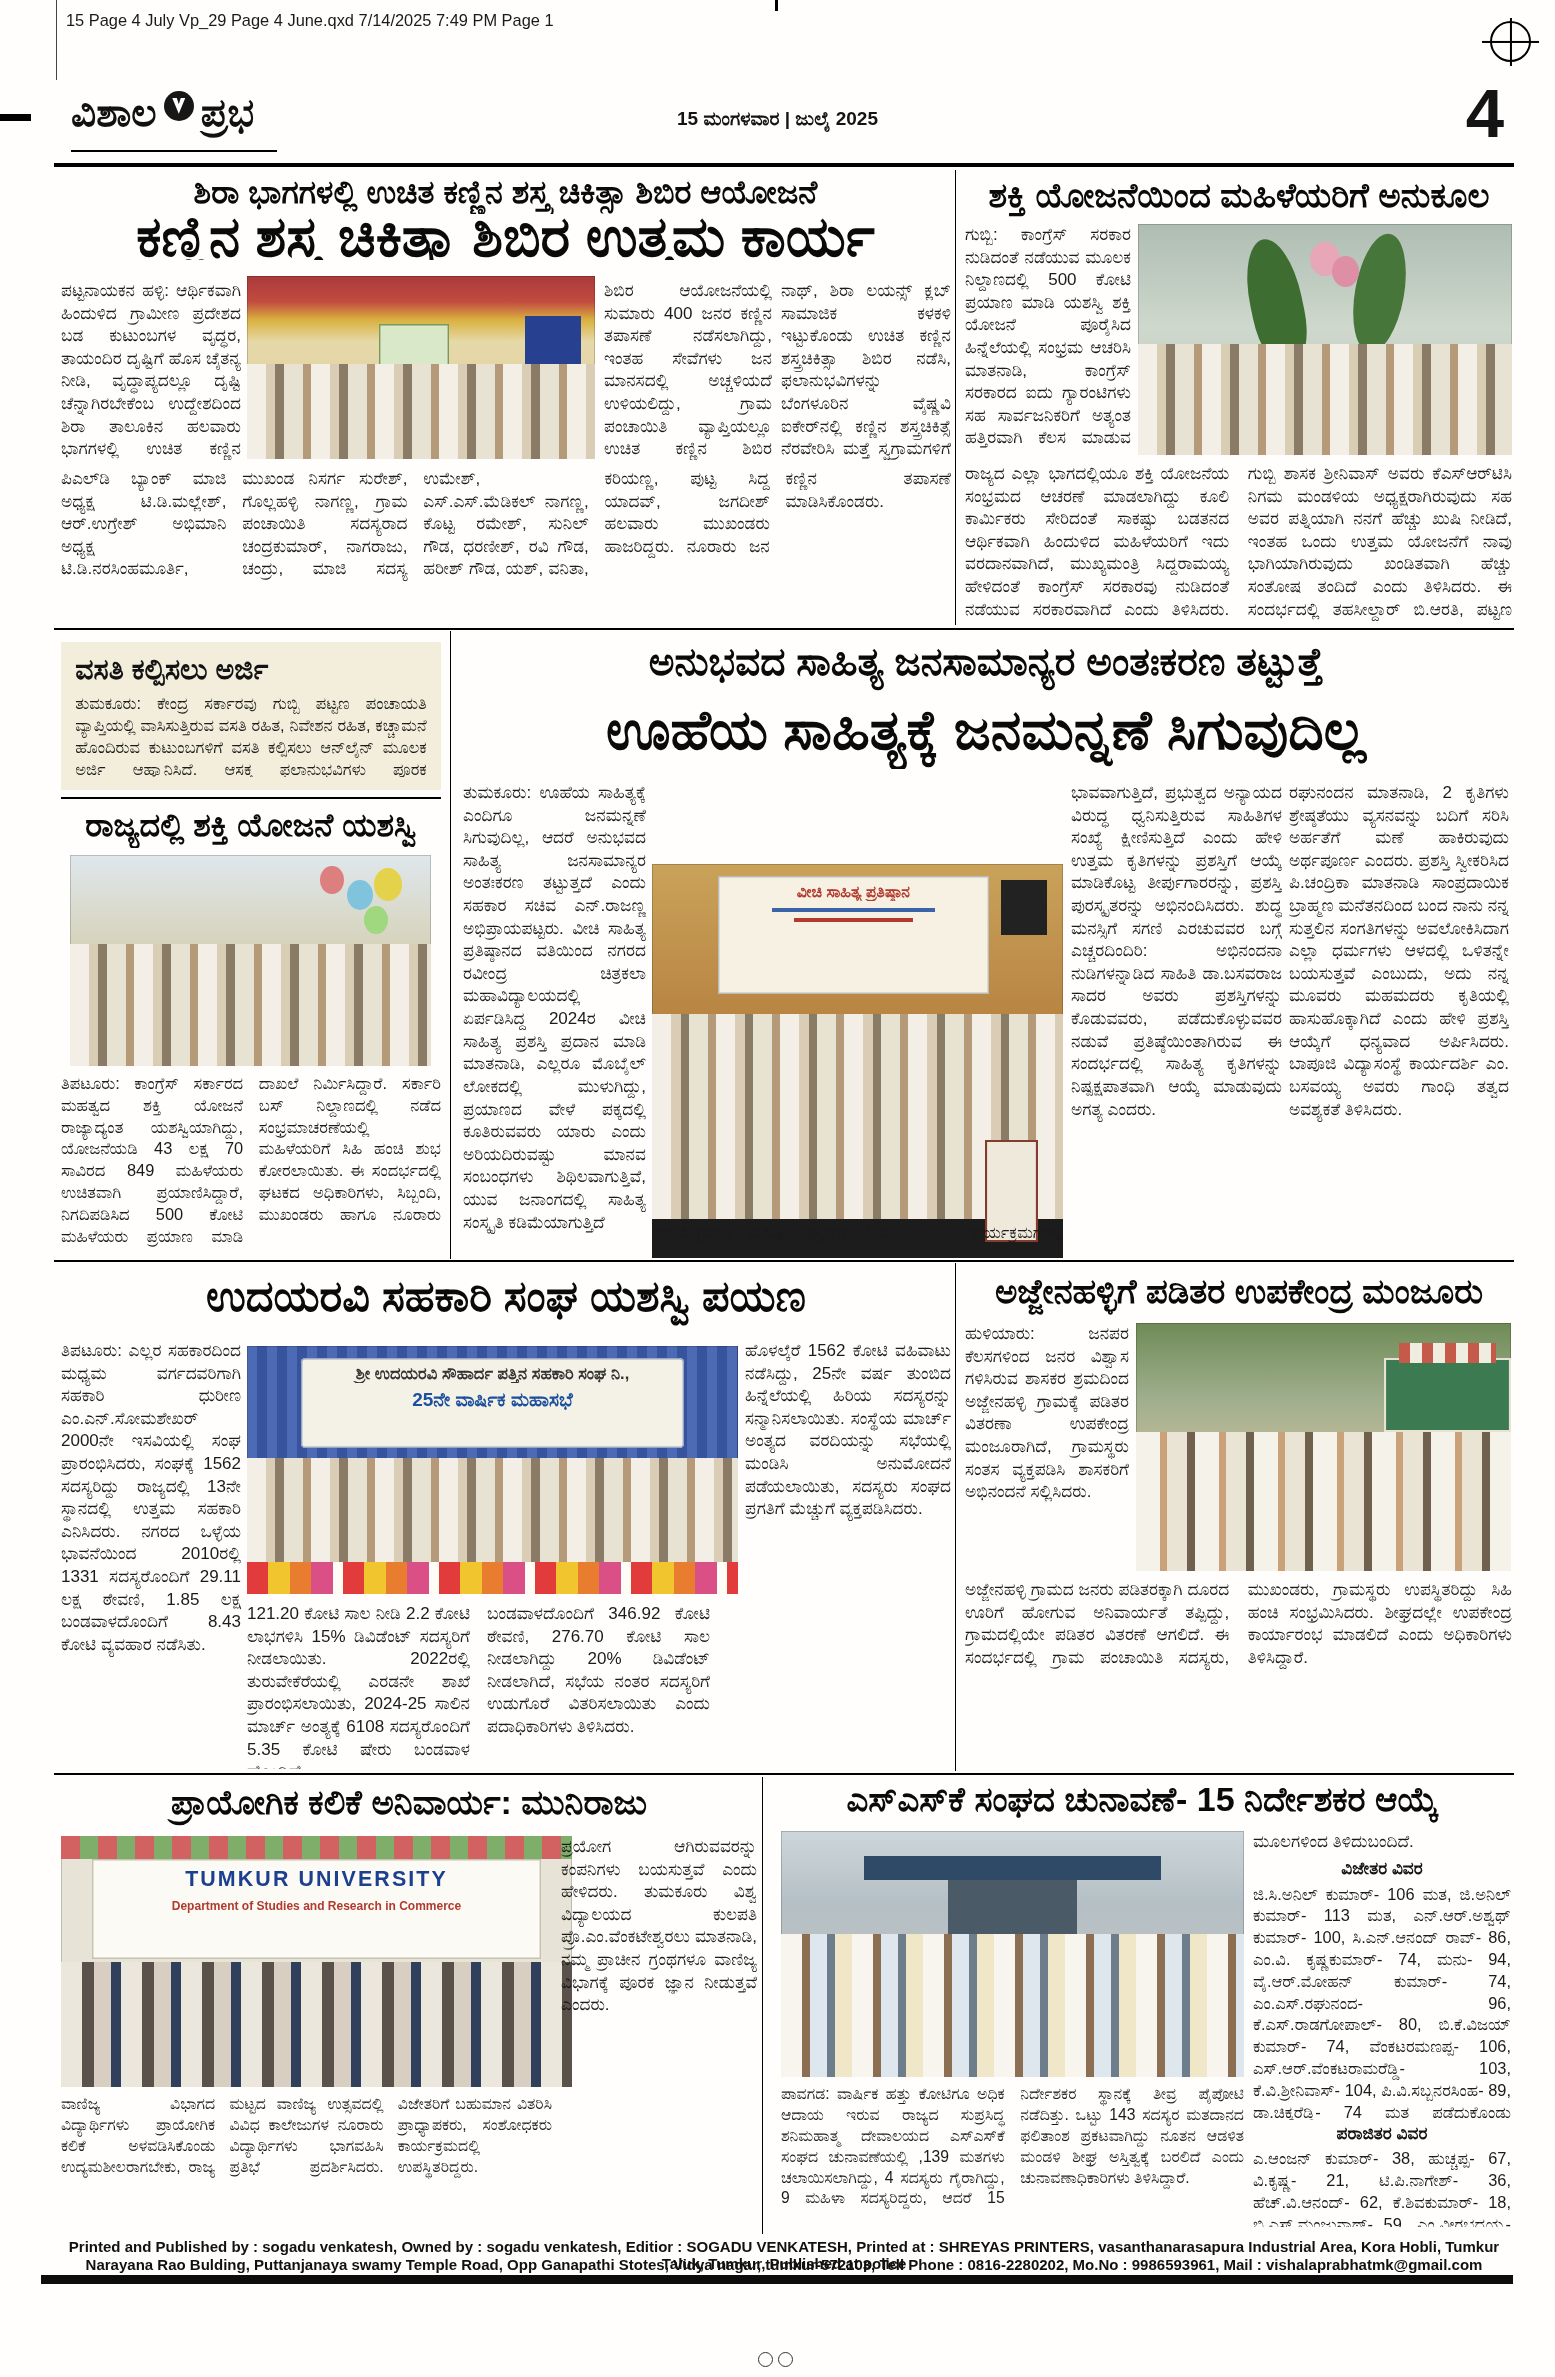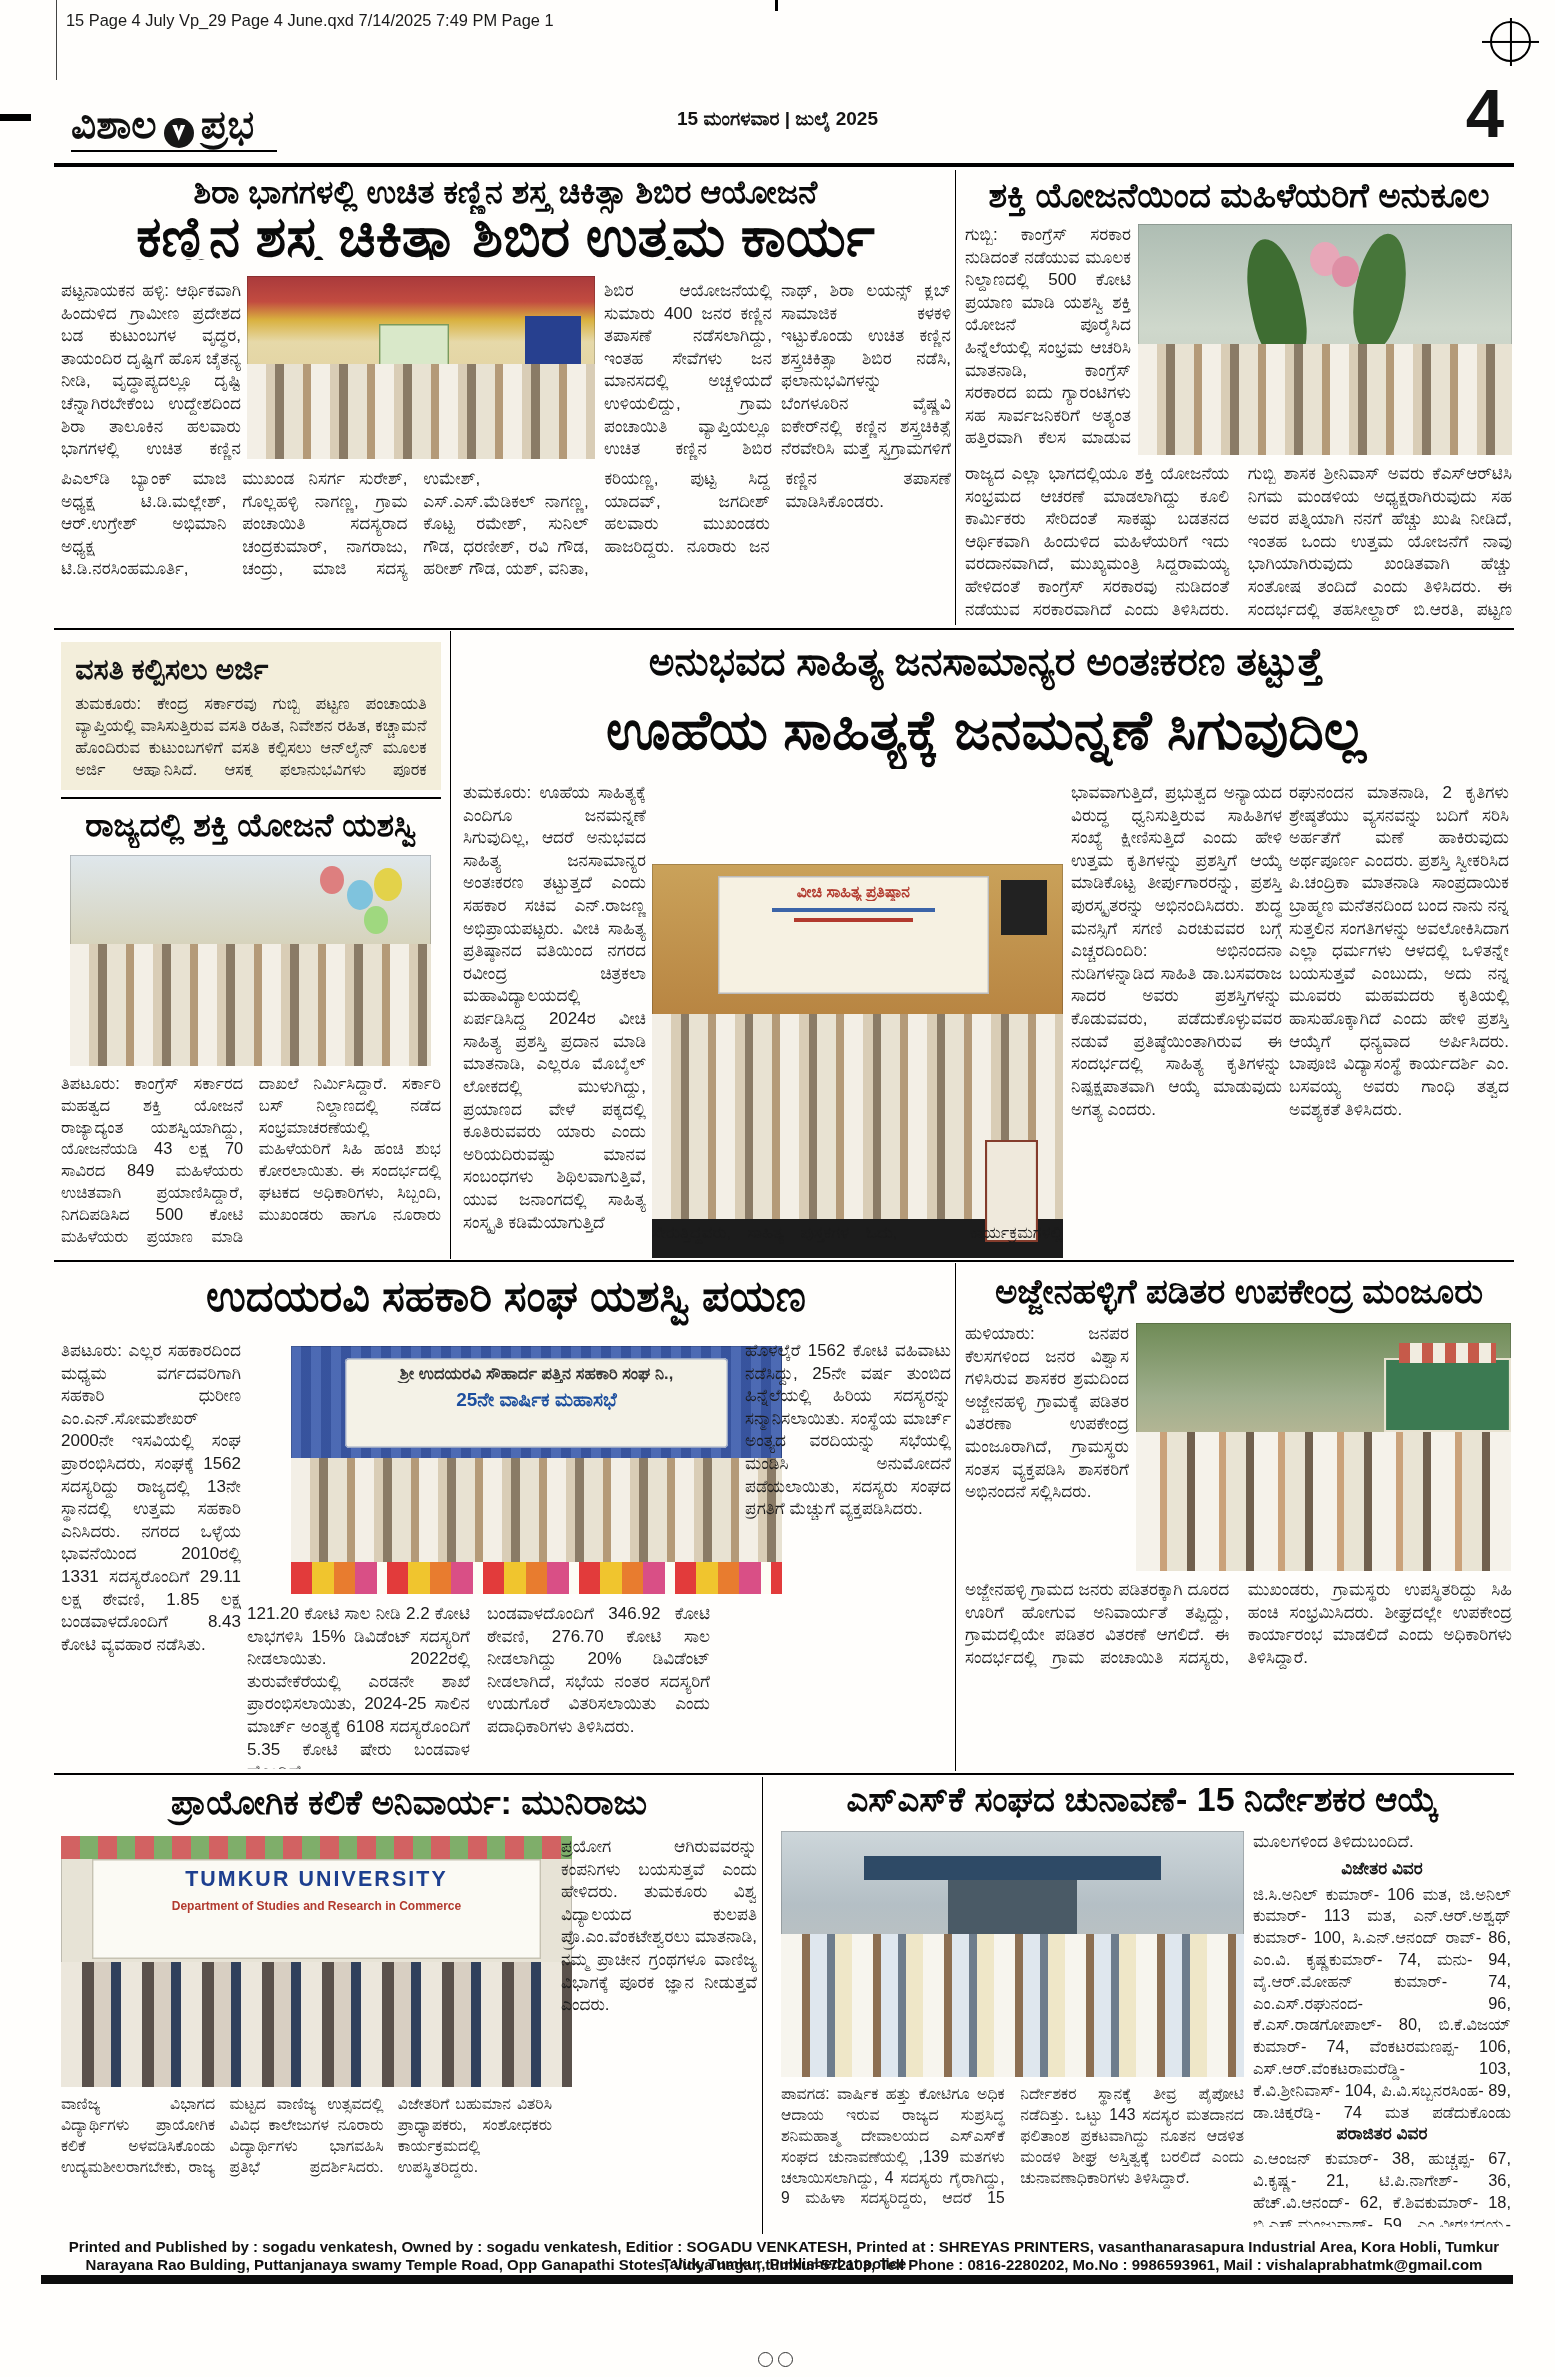--- a/index.html
+++ b/index.html
@@ -31,21 +31,21 @@
 <body>
 
 <div class="page">
 
   <div class="abs" style="left:66px;top:11.4px;font-size:16.4px;color:#1a1a1a;">15 Page 4 July Vp_29 Page 4 June.qxd  7/14/2025  7:49 PM  Page 1</div>
   <div class="abs" style="left:56px;top:0;width:1.4px;height:80px;background:#444;"></div>
   <div class="reg abs" style="left:1490px;top:21.4px;"></div>
   <div class="abs" style="left:775px;top:0;width:2.9px;height:11.4px;background:#000;"></div>
   <div class="abs" style="left:0;top:114px;width:31px;height:7.1px;background:#000;"></div>
 
-  <div class="abs" style="left:71px;top:91px;height:57px;display:flex;align-items:flex-end;font-size:39px;font-weight:bold;color:#111;">
+  <div class="abs" style="left:71px;top:91px;height:57px;display:flex;align-items:flex-start;font-size:39px;font-weight:bold;color:#111;">
     <span>ವಿಶಾಲ</span>
     <span class="emblem"></span>
     <span>ಪ್ರಭ</span>
   </div>
   <div class="abs rule" style="left:71px;top:150px;width:206px;height:2.1px;"></div>
   <div class="abs ctr" style="left:0;right:0;top:108px;font-size:19px;font-weight:bold;">15 ಮಂಗಳವಾರ | ಜುಲೈ  2025</div>
   <div class="abs" style="right:51px;top:74px;font-size:69px;font-weight:bold;">4</div>
   <div class="abs rule" style="left:54px;top:163px;width:1460px;height:3.6px;"></div>
 
   <div class="abs kick ctr" style="left:61px;top:174px;width:889px;height:40px;font-size:32px;">ಶಿರಾ ಭಾಗಗಳಲ್ಲಿ ಉಚಿತ ಕಣ್ಣಿನ ಶಸ್ತ್ರ ಚಿಕಿತ್ಸಾ ಶಿಬಿರ ಆಯೋಜನೆ</div>
@@ -112,21 +112,21 @@
     <div class="abs" style="right:6%;bottom:4%;width:13%;height:26%;background:#efe9dc;box-shadow:0 0 0 2.1px #843c2c inset;"></div>
   </div>
   <div class="abs bt" style="left:652px;top:1222px;width:411px;height:34px;column-count:2;column-gap:17px;font-size:16.4px;">ಸೇರುತ್ತಿದ್ದವರು, ಸಾಹಿತ್ಯ ಪುಸ್ತಕಗಳ ಓದು, ಕಾರ್ಯಕ್ರಮಗಳಲ್ಲಿ ಭಾಗಿಯಾಗುವುದರಿಂದ ಆಶಯ ನುಡಿಗಳನ್ನಾಡಿದ ಕನ್ನಡ ಅಭಿವೃದ್ಧಿ ಎಂದು ಅಳಿಸಿದರು.</div>
   <div class="abs bt" style="left:1071px;top:782px;width:211px;height:474px;">ಭಾವವಾಗುತ್ತಿದೆ, ಪ್ರಭುತ್ವದ ಅನ್ಯಾಯದ ವಿರುದ್ಧ ಧ್ವನಿಸುತ್ತಿರುವ ಸಾಹಿತಿಗಳ ಸಂಖ್ಯೆ ಕ್ಷೀಣಿಸುತ್ತಿದೆ ಎಂದು ಹೇಳಿ ಉತ್ತಮ ಕೃತಿಗಳನ್ನು ಪ್ರಶಸ್ತಿಗೆ ಆಯ್ಕೆ ಮಾಡಿಕೊಟ್ಟ ತೀರ್ಪುಗಾರರನ್ನು, ಪ್ರಶಸ್ತಿ ಪುರಸ್ಕೃತರನ್ನು ಅಭಿನಂದಿಸಿದರು. ಶುದ್ಧ ಮನಸ್ಸಿಗೆ ಸಗಣಿ ಎರಚುವವರ ಬಗ್ಗೆ ಎಚ್ಚರದಿಂದಿರಿ: ಅಭಿನಂದನಾ ನುಡಿಗಳನ್ನಾಡಿದ ಸಾಹಿತಿ ಡಾ.ಬಸವರಾಜ ಸಾದರ ಅವರು ಪ್ರಶಸ್ತಿಗಳನ್ನು ಕೊಡುವವರು, ಪಡೆದುಕೊಳ್ಳುವವರ ನಡುವೆ ಪ್ರತಿಷ್ಠೆಯಿಂತಾಗಿರುವ ಈ ಸಂದರ್ಭದಲ್ಲಿ ಸಾಹಿತ್ಯ ಕೃತಿಗಳನ್ನು ನಿಷ್ಪಕ್ಷಪಾತವಾಗಿ ಆಯ್ಕೆ ಮಾಡುವುದು ಅಗತ್ಯ ಎಂದರು.</div>
   <div class="abs bt" style="left:1289px;top:782px;width:220px;height:474px;">ರಘುನಂದನ ಮಾತನಾಡಿ, 2 ಕೃತಿಗಳು ಶ್ರೇಷ್ಠತೆಯು ವ್ಯಸನವನ್ನು ಬದಿಗೆ ಸರಿಸಿ ಅರ್ಹತೆಗೆ ಮಣೆ ಹಾಕಿರುವುದು ಅರ್ಥಪೂರ್ಣ ಎಂದರು. ಪ್ರಶಸ್ತಿ ಸ್ವೀಕರಿಸಿದ ಪಿ.ಚಂದ್ರಿಕಾ ಮಾತನಾಡಿ ಸಾಂಪ್ರದಾಯಿಕ ಬ್ರಾಹ್ಮಣ ಮನೆತನದಿಂದ ಬಂದ ನಾನು ನನ್ನ ಸುತ್ತಲಿನ ಸಂಗತಿಗಳನ್ನು ಅವಲೋಕಿಸಿದಾಗ ಎಲ್ಲಾ ಧರ್ಮಗಳು ಆಳದಲ್ಲಿ ಒಳಿತನ್ನೇ ಬಯಸುತ್ತವೆ ಎಂಬುದು, ಅದು ನನ್ನ ಮೂವರು ಮಹಮದರು ಕೃತಿಯಲ್ಲಿ ಹಾಸುಹೊಕ್ಕಾಗಿದೆ ಎಂದು ಹೇಳಿ ಪ್ರಶಸ್ತಿ ಆಯ್ಕೆಗೆ ಧನ್ಯವಾದ ಅರ್ಪಿಸಿದರು. ಬಾಪೂಜಿ ವಿದ್ಯಾಸಂಸ್ಥೆ ಕಾರ್ಯದರ್ಶಿ ಎಂ. ಬಸವಯ್ಯ ಅವರು ಗಾಂಧಿ ತತ್ವದ ಅವಶ್ಯಕತೆ ತಿಳಿಸಿದರು.</div>
 
   <div class="abs rule" style="left:54px;top:1260px;width:1460px;height:2.1px;"></div>
 
   <div class="abs hl ctr" style="left:61px;top:1272px;width:890px;height:61px;font-size:43px;">ಉದಯರವಿ ಸಹಕಾರಿ ಸಂಘ ಯಶಸ್ವಿ ಪಯಣ</div>
   <div class="abs bt" style="left:61px;top:1340px;width:180px;height:427px;">ತಿಪಟೂರು: ಎಲ್ಲರ ಸಹಕಾರದಿಂದ ಮಧ್ಯಮ ವರ್ಗದವರಿಗಾಗಿ ಸಹಕಾರಿ ಧುರೀಣ ಎಂ.ಎನ್.ಸೋಮಶೇಖರ್ 2000ನೇ ಇಸವಿಯಲ್ಲಿ ಸಂಘ ಪ್ರಾರಂಭಿಸಿದರು, ಸಂಘಕ್ಕೆ 1562 ಸದಸ್ಯರಿದ್ದು ರಾಜ್ಯದಲ್ಲಿ 13ನೇ ಸ್ಥಾನದಲ್ಲಿ ಉತ್ತಮ ಸಹಕಾರಿ ಎನಿಸಿದರು. ನಗರದ ಒಳ್ಳೆಯ ಭಾವನೆಯಿಂದ 2010ರಲ್ಲಿ 1331 ಸದಸ್ಯರೊಂದಿಗೆ 29.11 ಲಕ್ಷ ಠೇವಣಿ, 1.85 ಲಕ್ಷ ಬಂಡವಾಳದೊಂದಿಗೆ 8.43 ಕೋಟಿ ವ್ಯವಹಾರ ನಡೆಸಿತು.</div>
-  <div class="abs photo" style="left:247px;top:1346px;width:491px;height:248px;background:#3f5fae;margin-left:44px;">
+  <div class="abs photo" style="left:247px;top:1346px;width:491px;height:248px;background:#3f5fae;">
     <div class="abs" style="left:0;top:0;bottom:0;right:0;background:repeating-linear-gradient(90deg,rgba(255,255,255,.07) 0 10px,rgba(0,0,40,.12) 10px 20px);"></div>
     <div class="abs" style="left:11%;top:5%;width:78%;height:36%;background:#f4f2e7;border-radius:4.3px;box-shadow:0 0 0 1.4px #9aa7c4 inset;">
       <div class="bannerline" style="margin-top:5.7px;font-size:16.4px;color:#333;">ಶ್ರೀ ಉದಯರವಿ ಸೌಹಾರ್ದ ಪತ್ತಿನ ಸಹಕಾರಿ ಸಂಘ ನಿ.,</div>
       <div class="bannerline" style="margin-top:5.7px;font-size:19px;color:#1d4f9e;">25ನೇ ವಾರ್ಷಿಕ ಮಹಾಸಭೆ</div>
     </div>
     <div class="stripe-people" style="height:42%;bottom:13%;"></div>
     <div class="abs" style="left:0;right:0;bottom:0;height:13%;background:repeating-linear-gradient(90deg,#e23b3b 0 21.4px,#f0c52e 21.4px 43px,#e87c2f 43px 64px,#d94f86 64px 86px,#fdfdf5 86px 96px);"></div>
   </div>
   <div class="abs bt" style="left:745px;top:1340px;width:206px;height:427px;">ಹೊಳಲ್ಕೆರೆ 1562 ಕೋಟಿ ವಹಿವಾಟು ನಡೆಸಿದ್ದು, 25ನೇ ವರ್ಷ ತುಂಬಿದ ಹಿನ್ನೆಲೆಯಲ್ಲಿ ಹಿರಿಯ ಸದಸ್ಯರನ್ನು ಸನ್ಮಾನಿಸಲಾಯಿತು. ಸಂಸ್ಥೆಯ ಮಾರ್ಚ್ ಅಂತ್ಯದ ವರದಿಯನ್ನು ಸಭೆಯಲ್ಲಿ ಮಂಡಿಸಿ ಅನುಮೋದನೆ ಪಡೆಯಲಾಯಿತು, ಸದಸ್ಯರು ಸಂಘದ ಪ್ರಗತಿಗೆ ಮೆಚ್ಚುಗೆ ವ್ಯಕ್ತಪಡಿಸಿದರು.</div>
   <div class="abs" style="left:247px;top:1603px;width:704px;height:166px;display:flex;gap:17px;">

